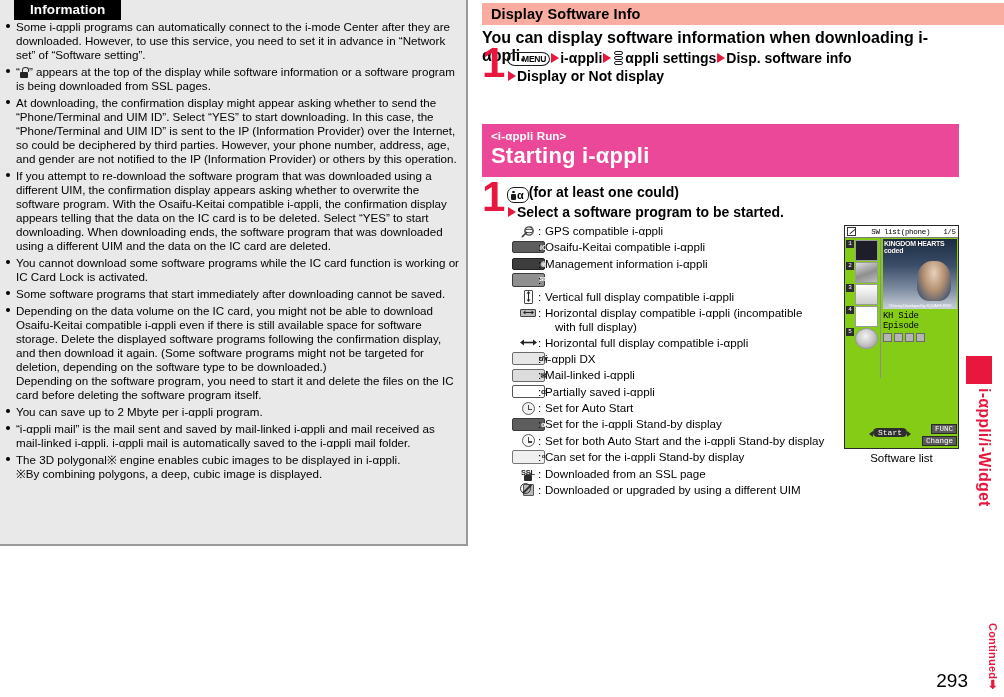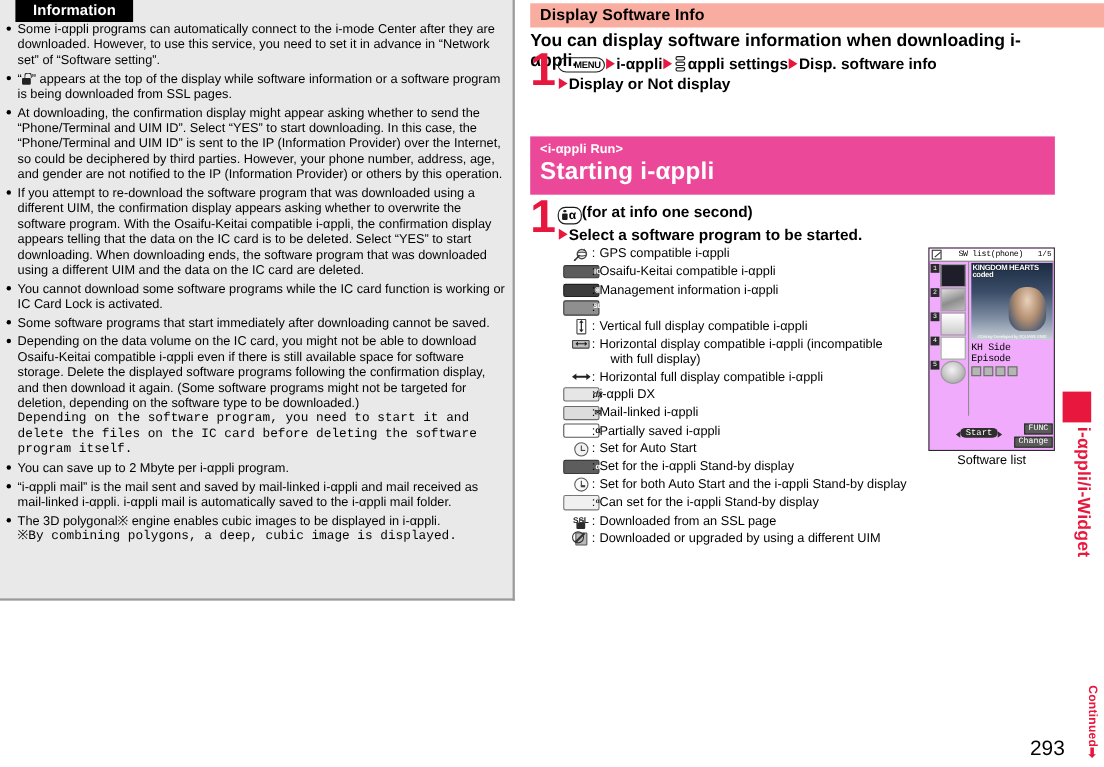--- a/index.html
+++ b/index.html
@@ -51,21 +51,20 @@
   .info-item .bullet {
     position: absolute;
     left: 0px; top: 4.1px;
     width: 4.4px; height: 4.4px;
     border-radius: 50%;
     background: #000;
   }
   .info-item .hang {
     display: block;
     text-indent: 0;
-    font-family: Liberation Mono, monospace;
   }
 
   
   .inline-lock {
     display: inline-block;
     width: 9px; height: 11px;
     position: relative;
     vertical-align: -2px;
   }
   .inline-lock::before {
@@ -319,23 +318,23 @@
     background:#333; transform: rotate(-45deg);
   }
 
   
   #phone-wrap {
     position: absolute;
     left: 362px; top: 225px;
     width: 118px;
   }
   #phone {
-    width: 115px; height: 185px;
+    width: 115px; height: 224px;
     border: 1.6px solid #2a2a2a;
-    background: #f0abfc;
+    background: #84cc16;
     position: relative;
     overflow: hidden;
   }
   #phone .statusbar {
     height: 12px;
     display: flex; align-items: center;
     font-size: 7.5px;
     font-family: "Liberation Mono", monospace;
     border-bottom: 1px solid #7a7a7a;
     padding: 0 2px;
@@ -577,21 +576,21 @@
 
     <div id="run-header">
       <div class="sub">&lt;i-αppli Run&gt;</div>
       <div class="main">Starting i-αppli</div>
     </div>
 
     <div class="step" style="left:0px; top:182px;">
       <div class="step-num">1</div>
       <div class="step-body">
         <div>
-          <span class="key-ia"><span class="dots"></span><span class="alpha">α</span></span><span>(for at info one second)</span>
+          <span class="key-ia"><span class="dots"></span><span class="alpha">α</span></span><span>(for at least one could)</span>
         </div>
         <div>
           <span class="tri"></span><span>Select a software program to be started.</span>
         </div>
       </div>
     </div>
 
     <div id="legend">
 
       <div class="leg-row">

